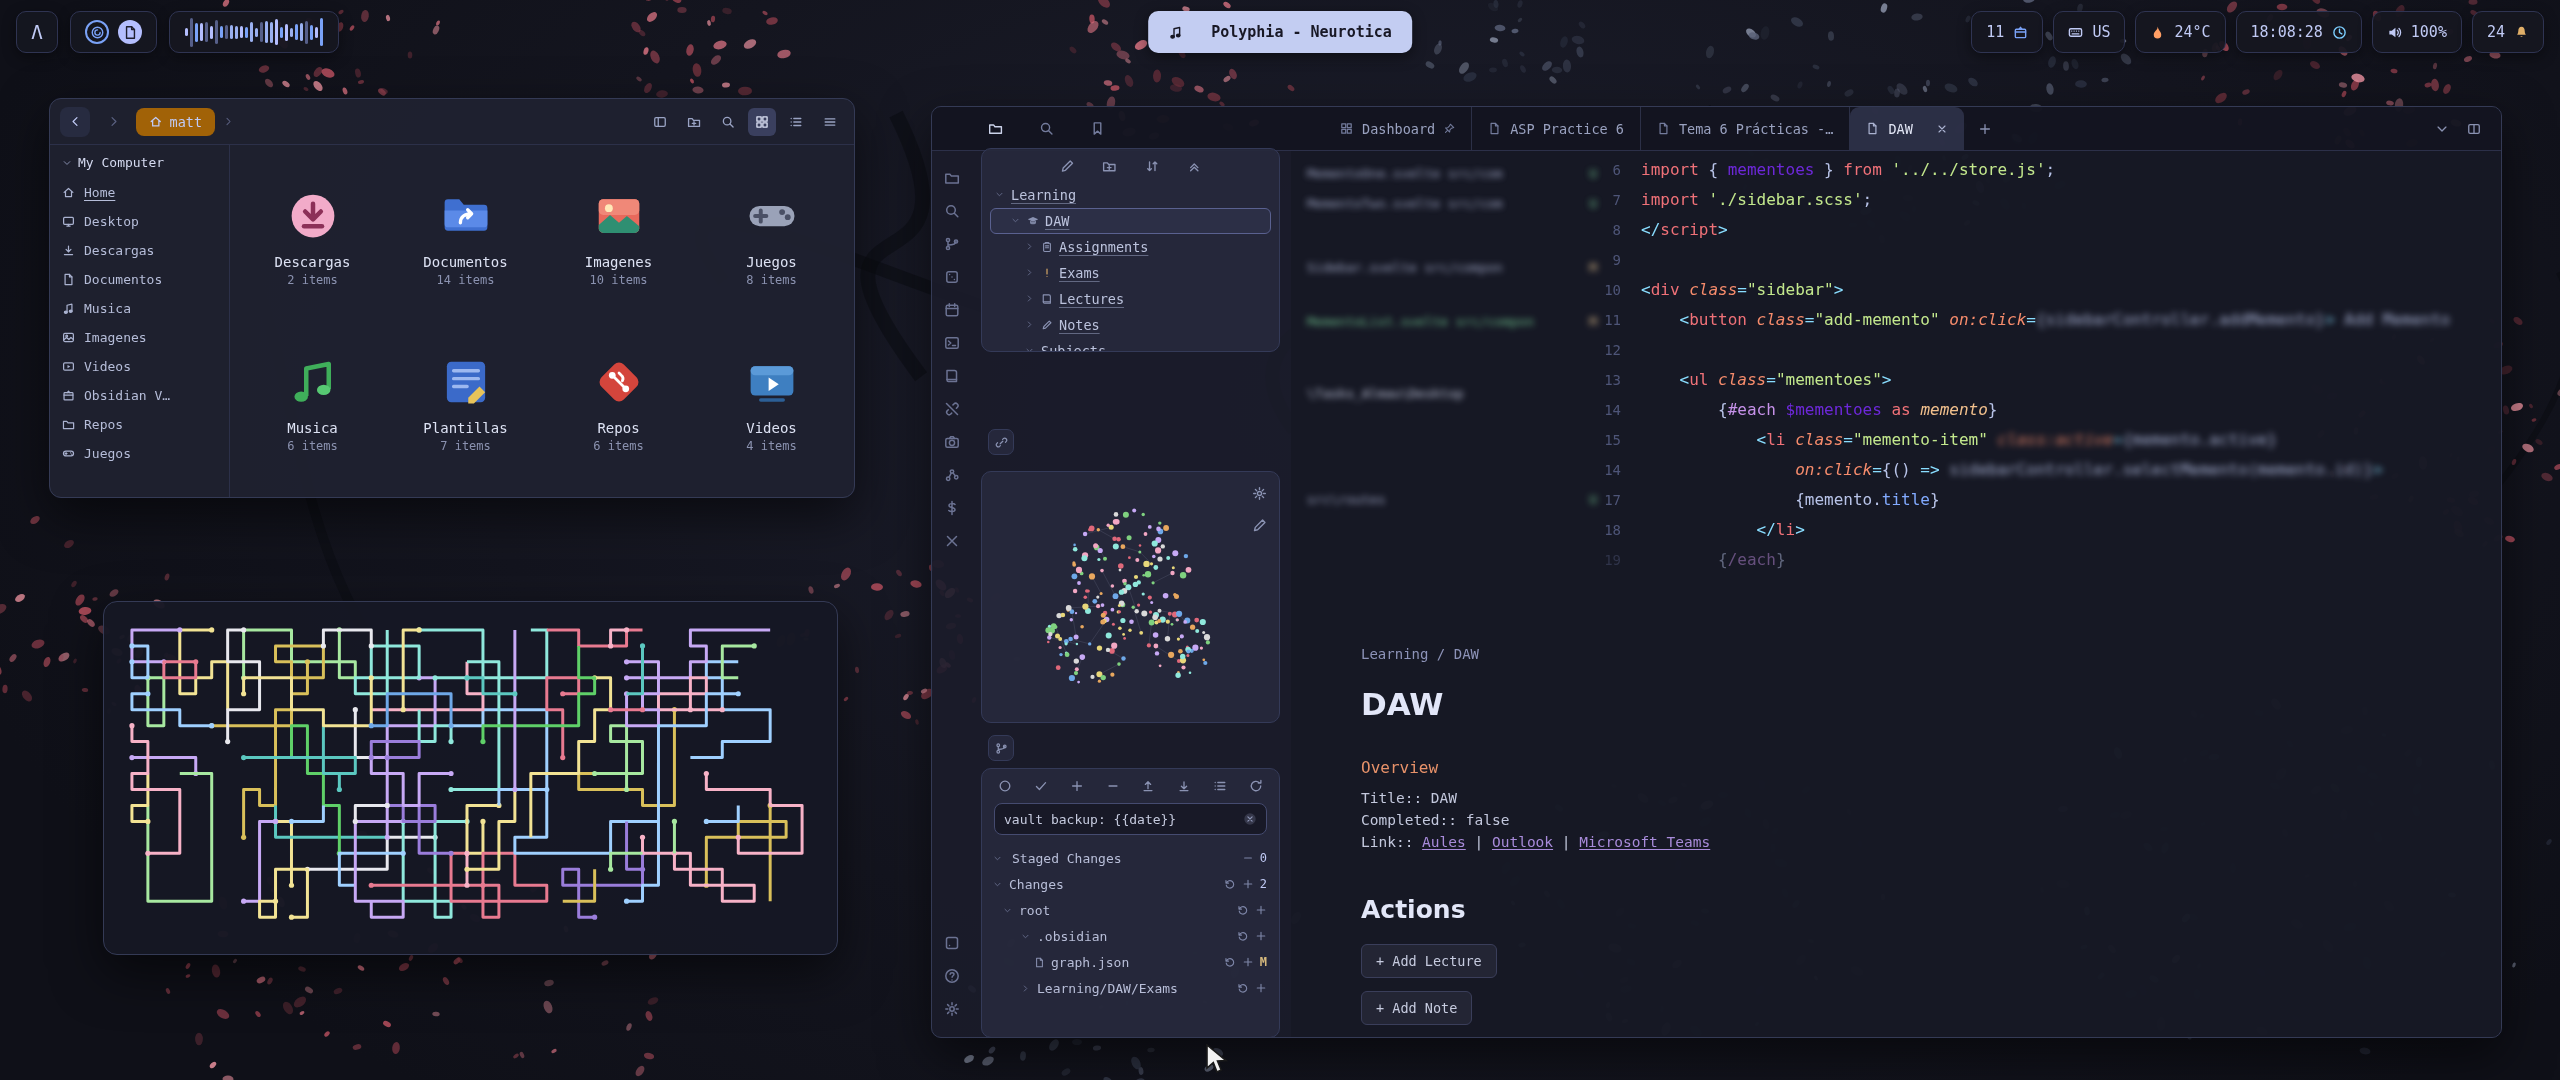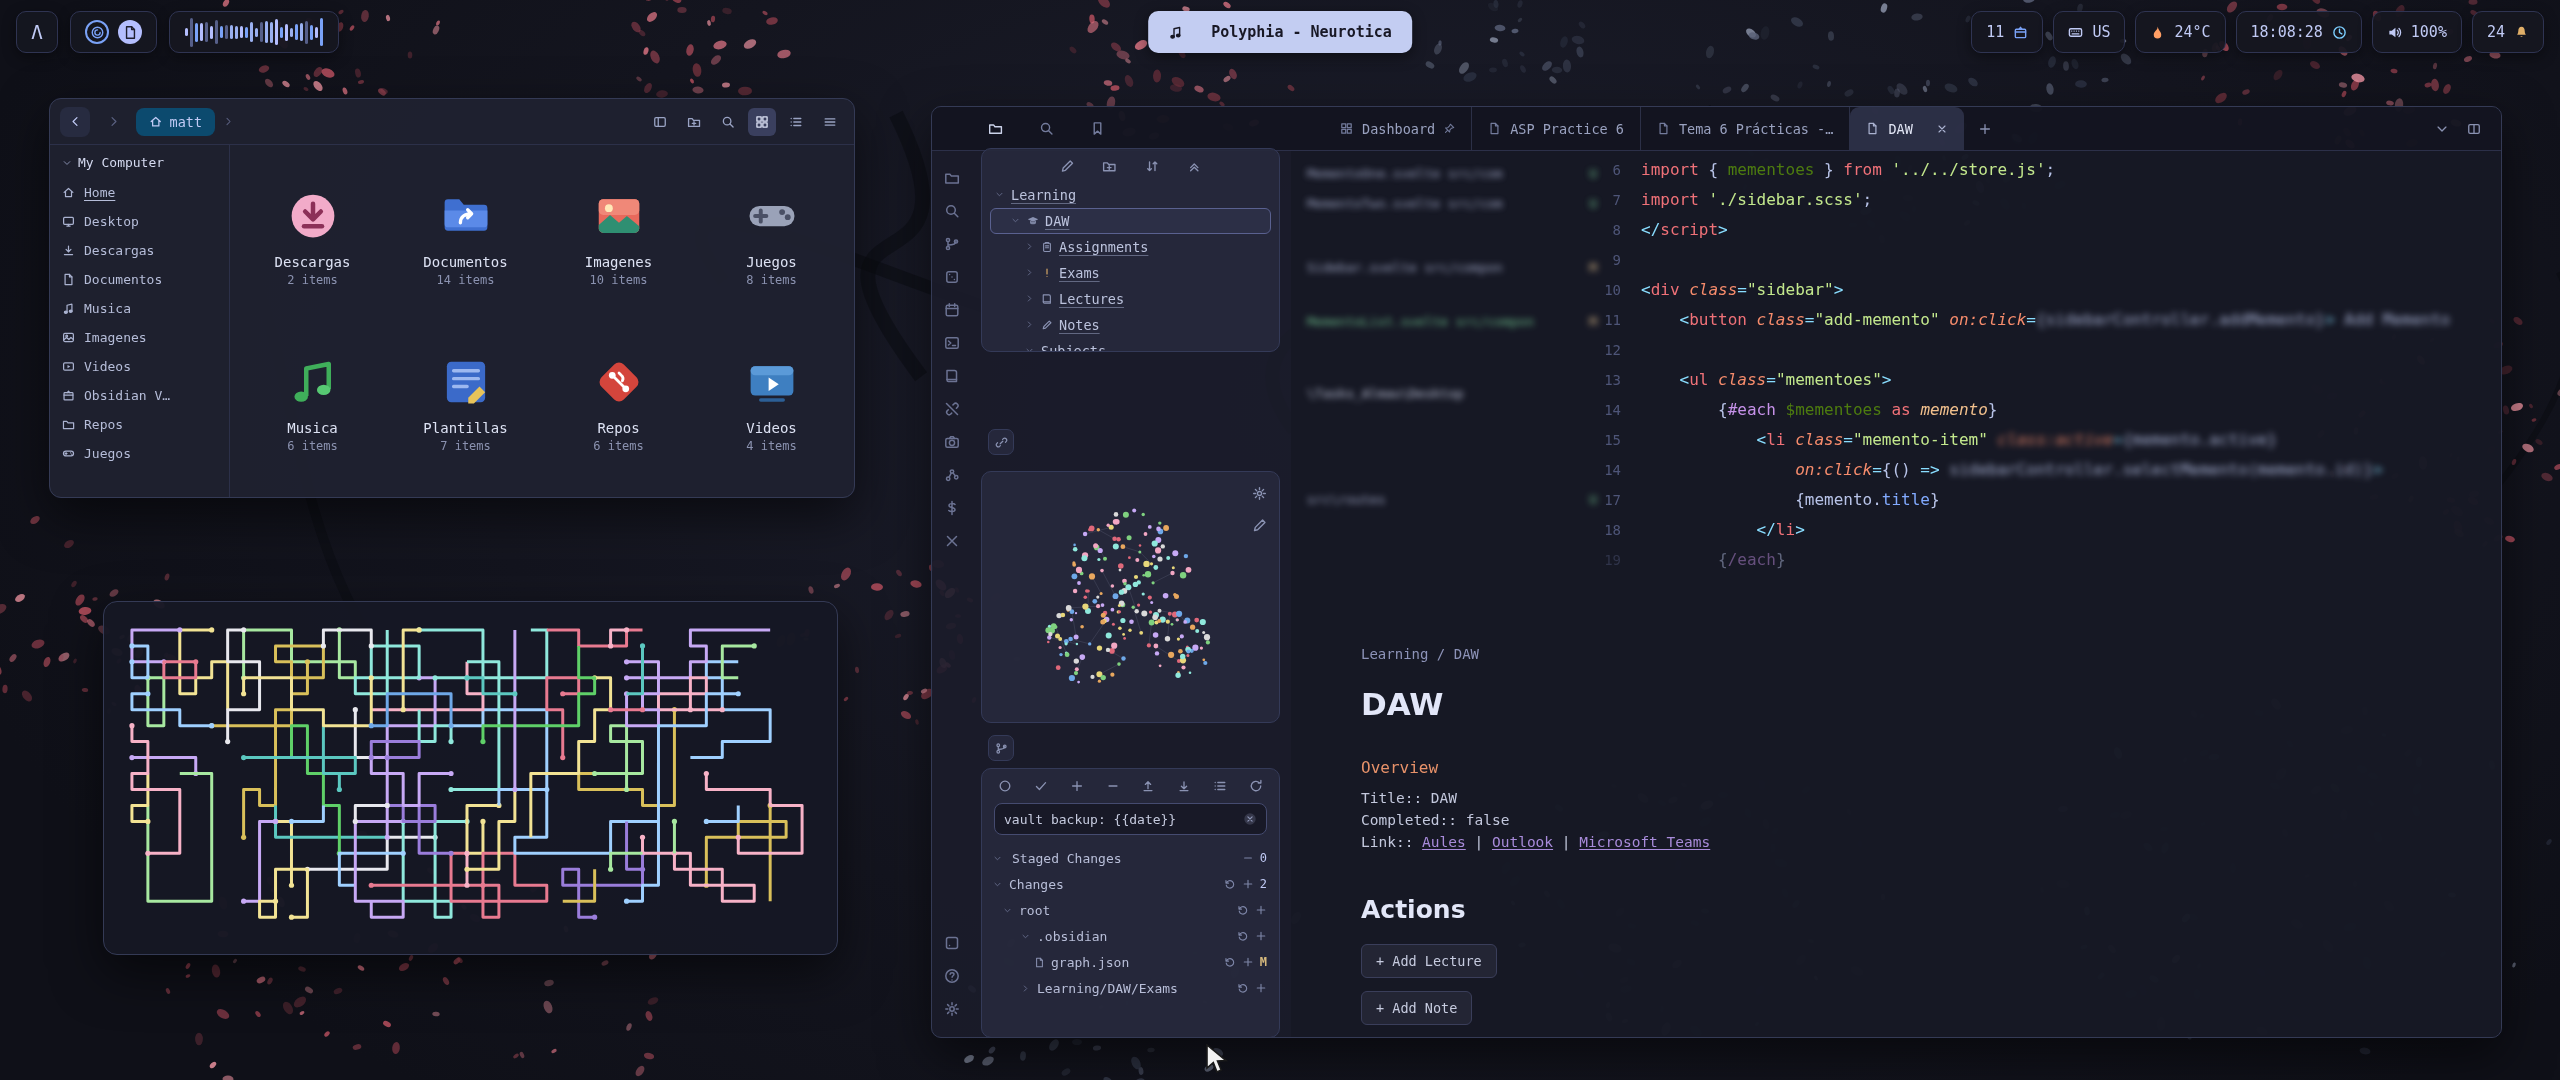--- a/index.html
+++ b/index.html
@@ -31,21 +31,21 @@
 
   
   .window{position:absolute;border-radius:12px;border:1px solid #343a55;box-shadow:0 18px 50px rgba(0,0,0,.55);}
 
   
   .fm{left:49px;top:98px;width:806px;height:400px;background:rgba(31,33,48,.97);z-index:6;overflow:hidden;}
   .fm-titlebar{height:46px;display:flex;align-items:center;gap:8px;padding:0 10px;border-bottom:1px solid #2c3049;}
   .fm-nav{width:30px;height:30px;border-radius:8px;border:none;display:flex;align-items:center;justify-content:center;
     background:#272b40;color:#c0caf5;font-size:13px;}
   .fm-nav.dim2{background:transparent;color:#5a6080;}
-  .fm-loc{display:flex;align-items:center;gap:7px;padding:6px 13px;background:#0c4a6e;border-radius:8px;font-size:13.5px;}
+  .fm-loc{display:flex;align-items:center;gap:7px;padding:6px 13px;background:#a16207;border-radius:8px;font-size:13.5px;}
   .fm-chev{color:#5a6080;font-size:11px;}
   .fm-tools{margin-left:auto;display:flex;gap:6px;}
   .fm-tool{width:28px;height:28px;border-radius:6px;display:flex;align-items:center;justify-content:center;
     color:#9aa3c4;font-size:14px;background:transparent;border:none;}
   .fm-tool.active{background:#3a3f5e;color:#dde2f5;}
   .fm-body{display:flex;height:352px;}
   .fm-side{width:180px;padding:10px 12px;border-right:1px solid #2c3049;overflow:hidden;}
   .fm-side-header{display:flex;align-items:center;gap:6px;font-size:13px;color:#d5daf0;margin-bottom:8px;}
   .fm-side-header .icon{font-size:10px;color:#8a92b2;}
   .fm-side-item{display:flex;align-items:center;gap:9px;height:29px;font-size:13px;color:#b6bdd9;}
@@ -116,21 +116,21 @@
   .code-bg{position:absolute;left:8px;top:0;width:290px;bottom:0;filter:blur(3px);opacity:.9;}
   .bg-row{position:absolute;left:0;width:100%;display:flex;font-size:13px;color:#a8b0d0;white-space:nowrap;overflow:hidden;}
   .bg-row .st{margin-left:auto;padding-left:10px;}
   .stU{color:#73c991;} .stMod{color:#e2c08d;} .txtG{color:#73c991;} .txtW{color:#cdd3ea;}
   .code-lines{position:absolute;left:300px;top:0;right:0;}
   .cl{display:flex;white-space:pre;}
   .cl .ln{width:42px;text-align:right;padding-right:20px;color:#4e5578;font-size:14px;flex:none;}
   .cl.dim{opacity:.45;}
   .tk-imp{color:#f07178;} .tk-str{color:#c3e88d;} .tk-tag{color:#f07178;}
   .tk-tagb{color:#89ddff;} .tk-attr{color:#f78c6c;font-style:italic;} .tk-op{color:#89ddff;}
-  .tk-kw{color:#c792ea;} .tk-var{color:#4d7c0f;} .tk-param{color:#f2c08d;font-style:italic;}
+  .tk-kw{color:#c792ea;} .tk-var{color:#6d28d9;} .tk-param{color:#f2c08d;font-style:italic;}
   .tk-pl{color:#b8c3e8;} .tk-prop{color:#82aaff;}
   .blur{filter:blur(3px);opacity:.85;}
   .note{position:absolute;left:70px;top:495px;width:980px;}
   .crumb{font-size:14px;color:#8d93b8;}
   .note h1{font-family:"DejaVu Sans",sans-serif;font-size:31px;color:#e2e6f8;margin:24px 0 36px;}
   .ov{font-size:16px;font-weight:normal;color:#e8926a;margin-bottom:10px;}
   .field{font-size:14.5px;line-height:22px;color:#c3c8dd;}
   .field .lnk{color:#a88bda;text-decoration:underline;text-underline-offset:2px;}
   .note h2{font-family:"DejaVu Sans",sans-serif;font-size:25px;color:#e2e6f8;margin:42px 0 20px;}
   .act-btn{display:block;margin-bottom:13px;background:#232534;border:1px solid #3a3e5a;border-radius:6px;

